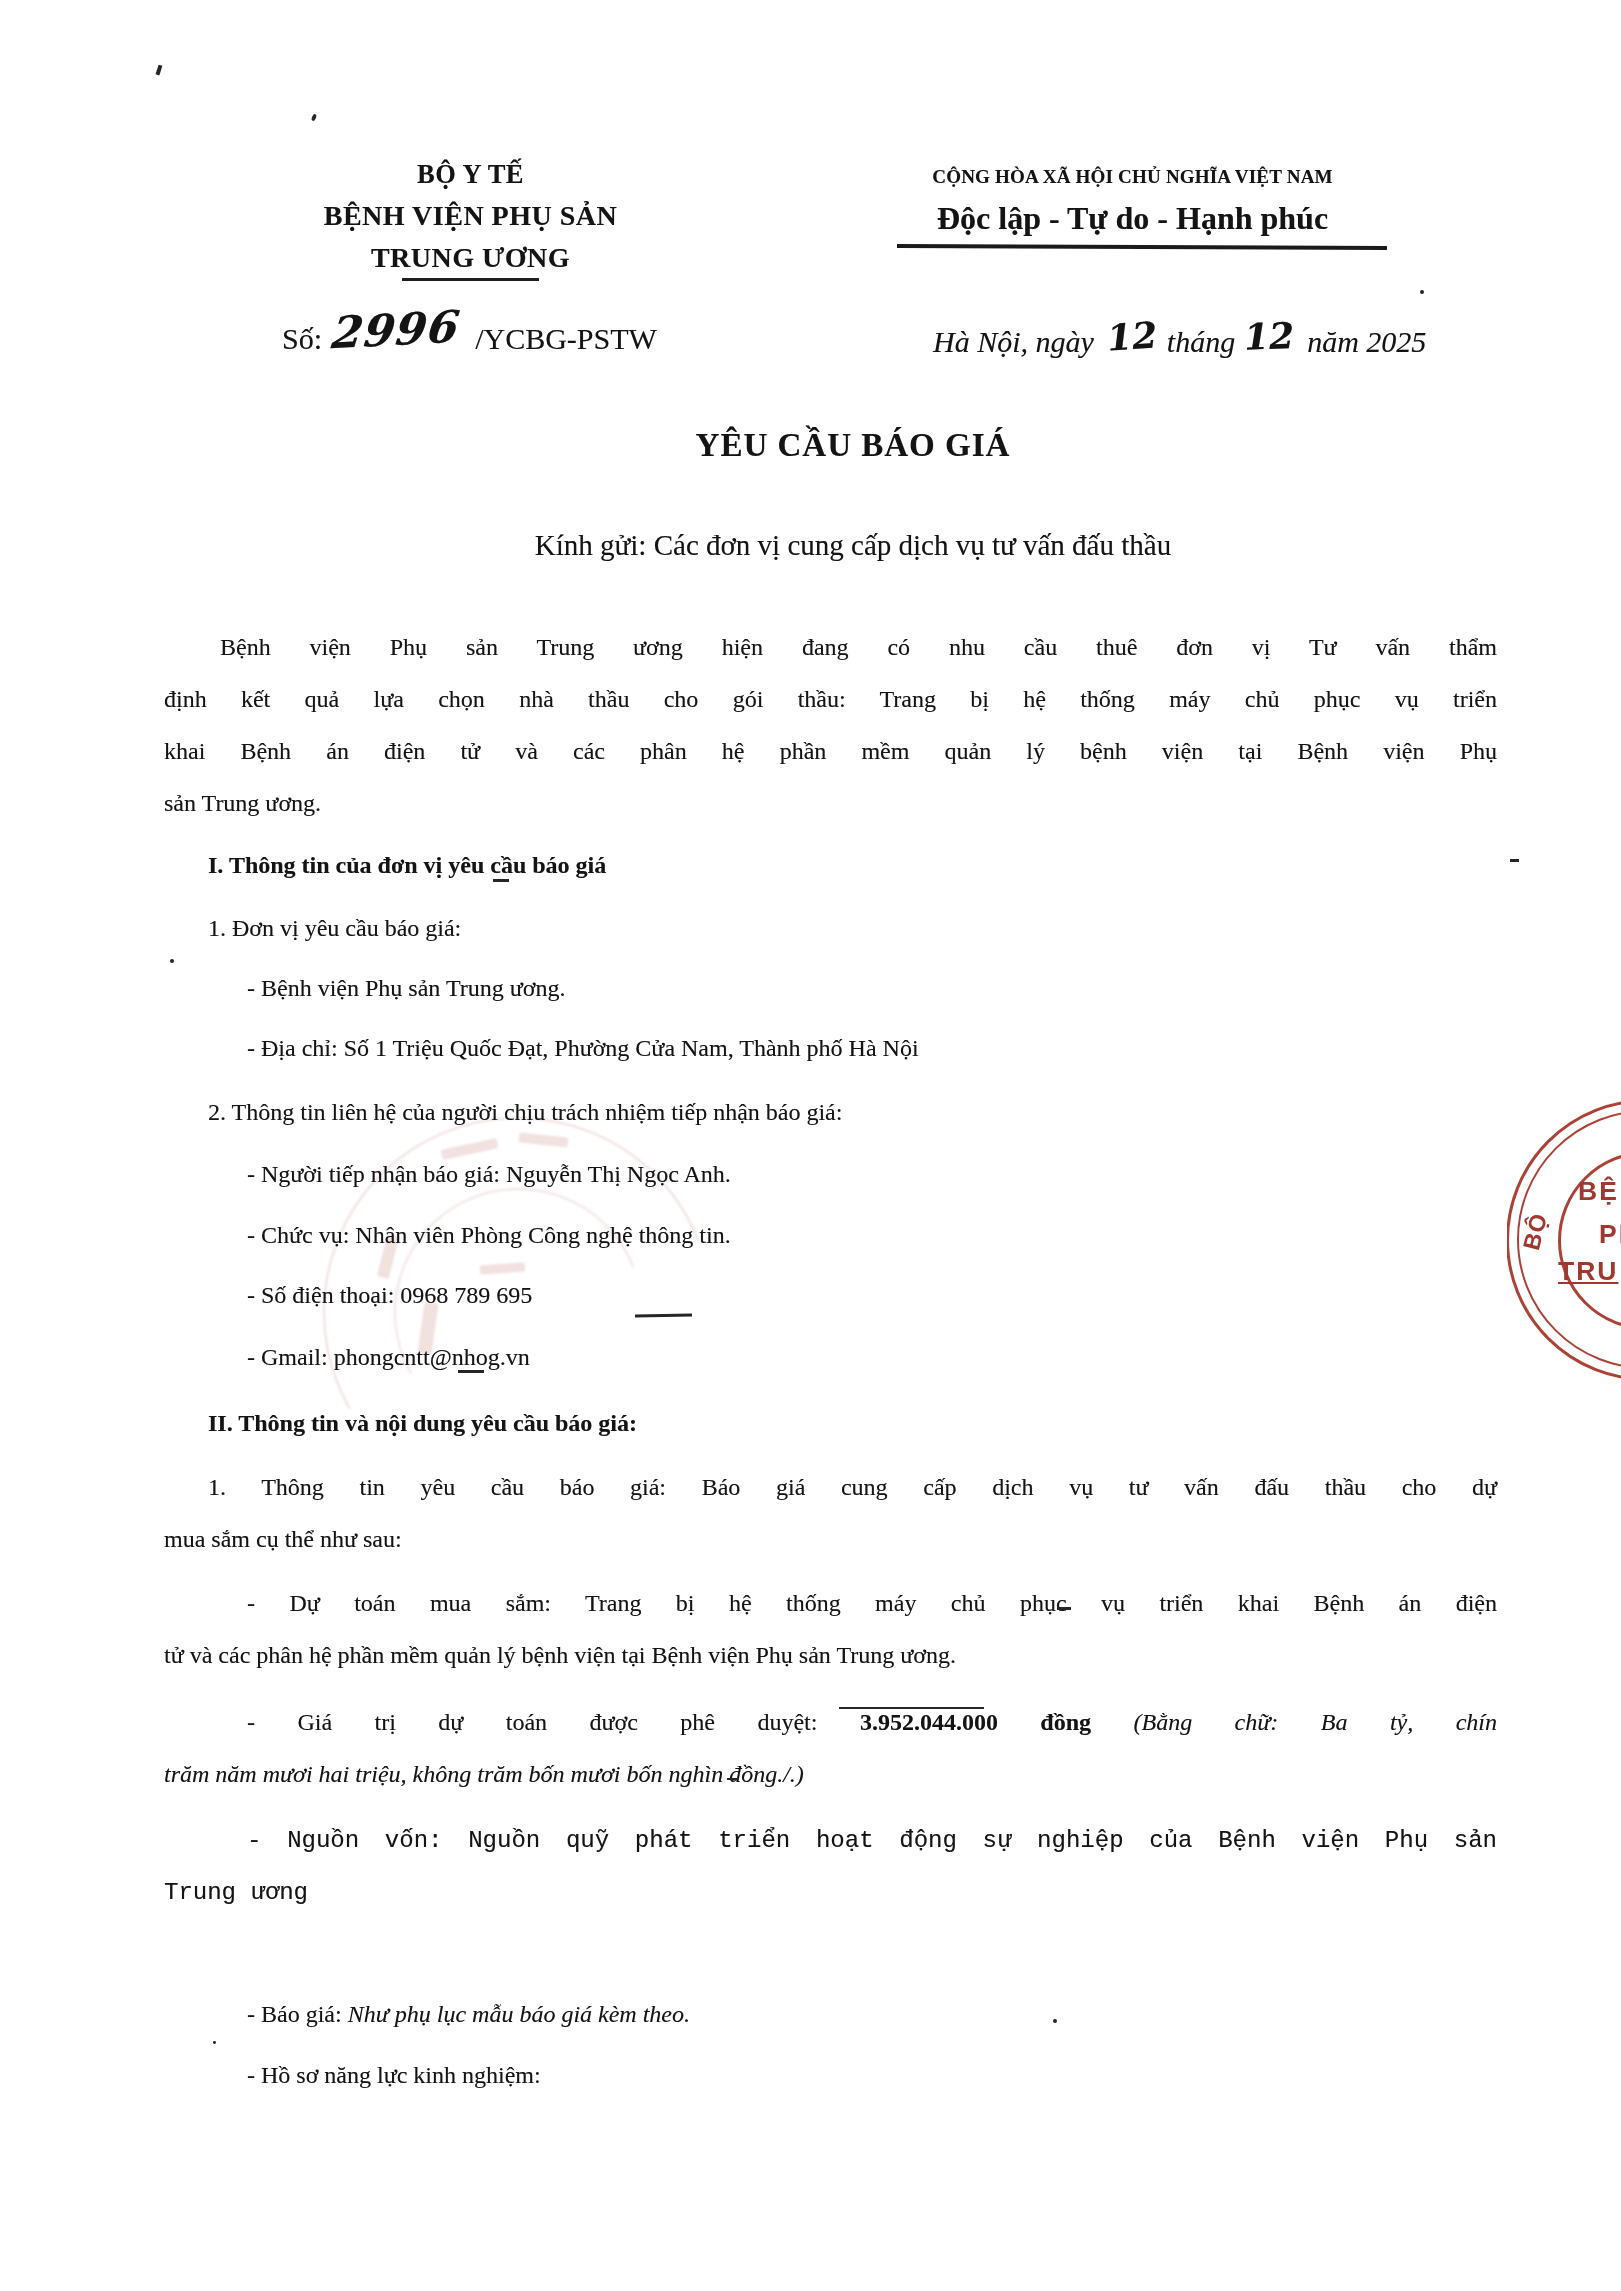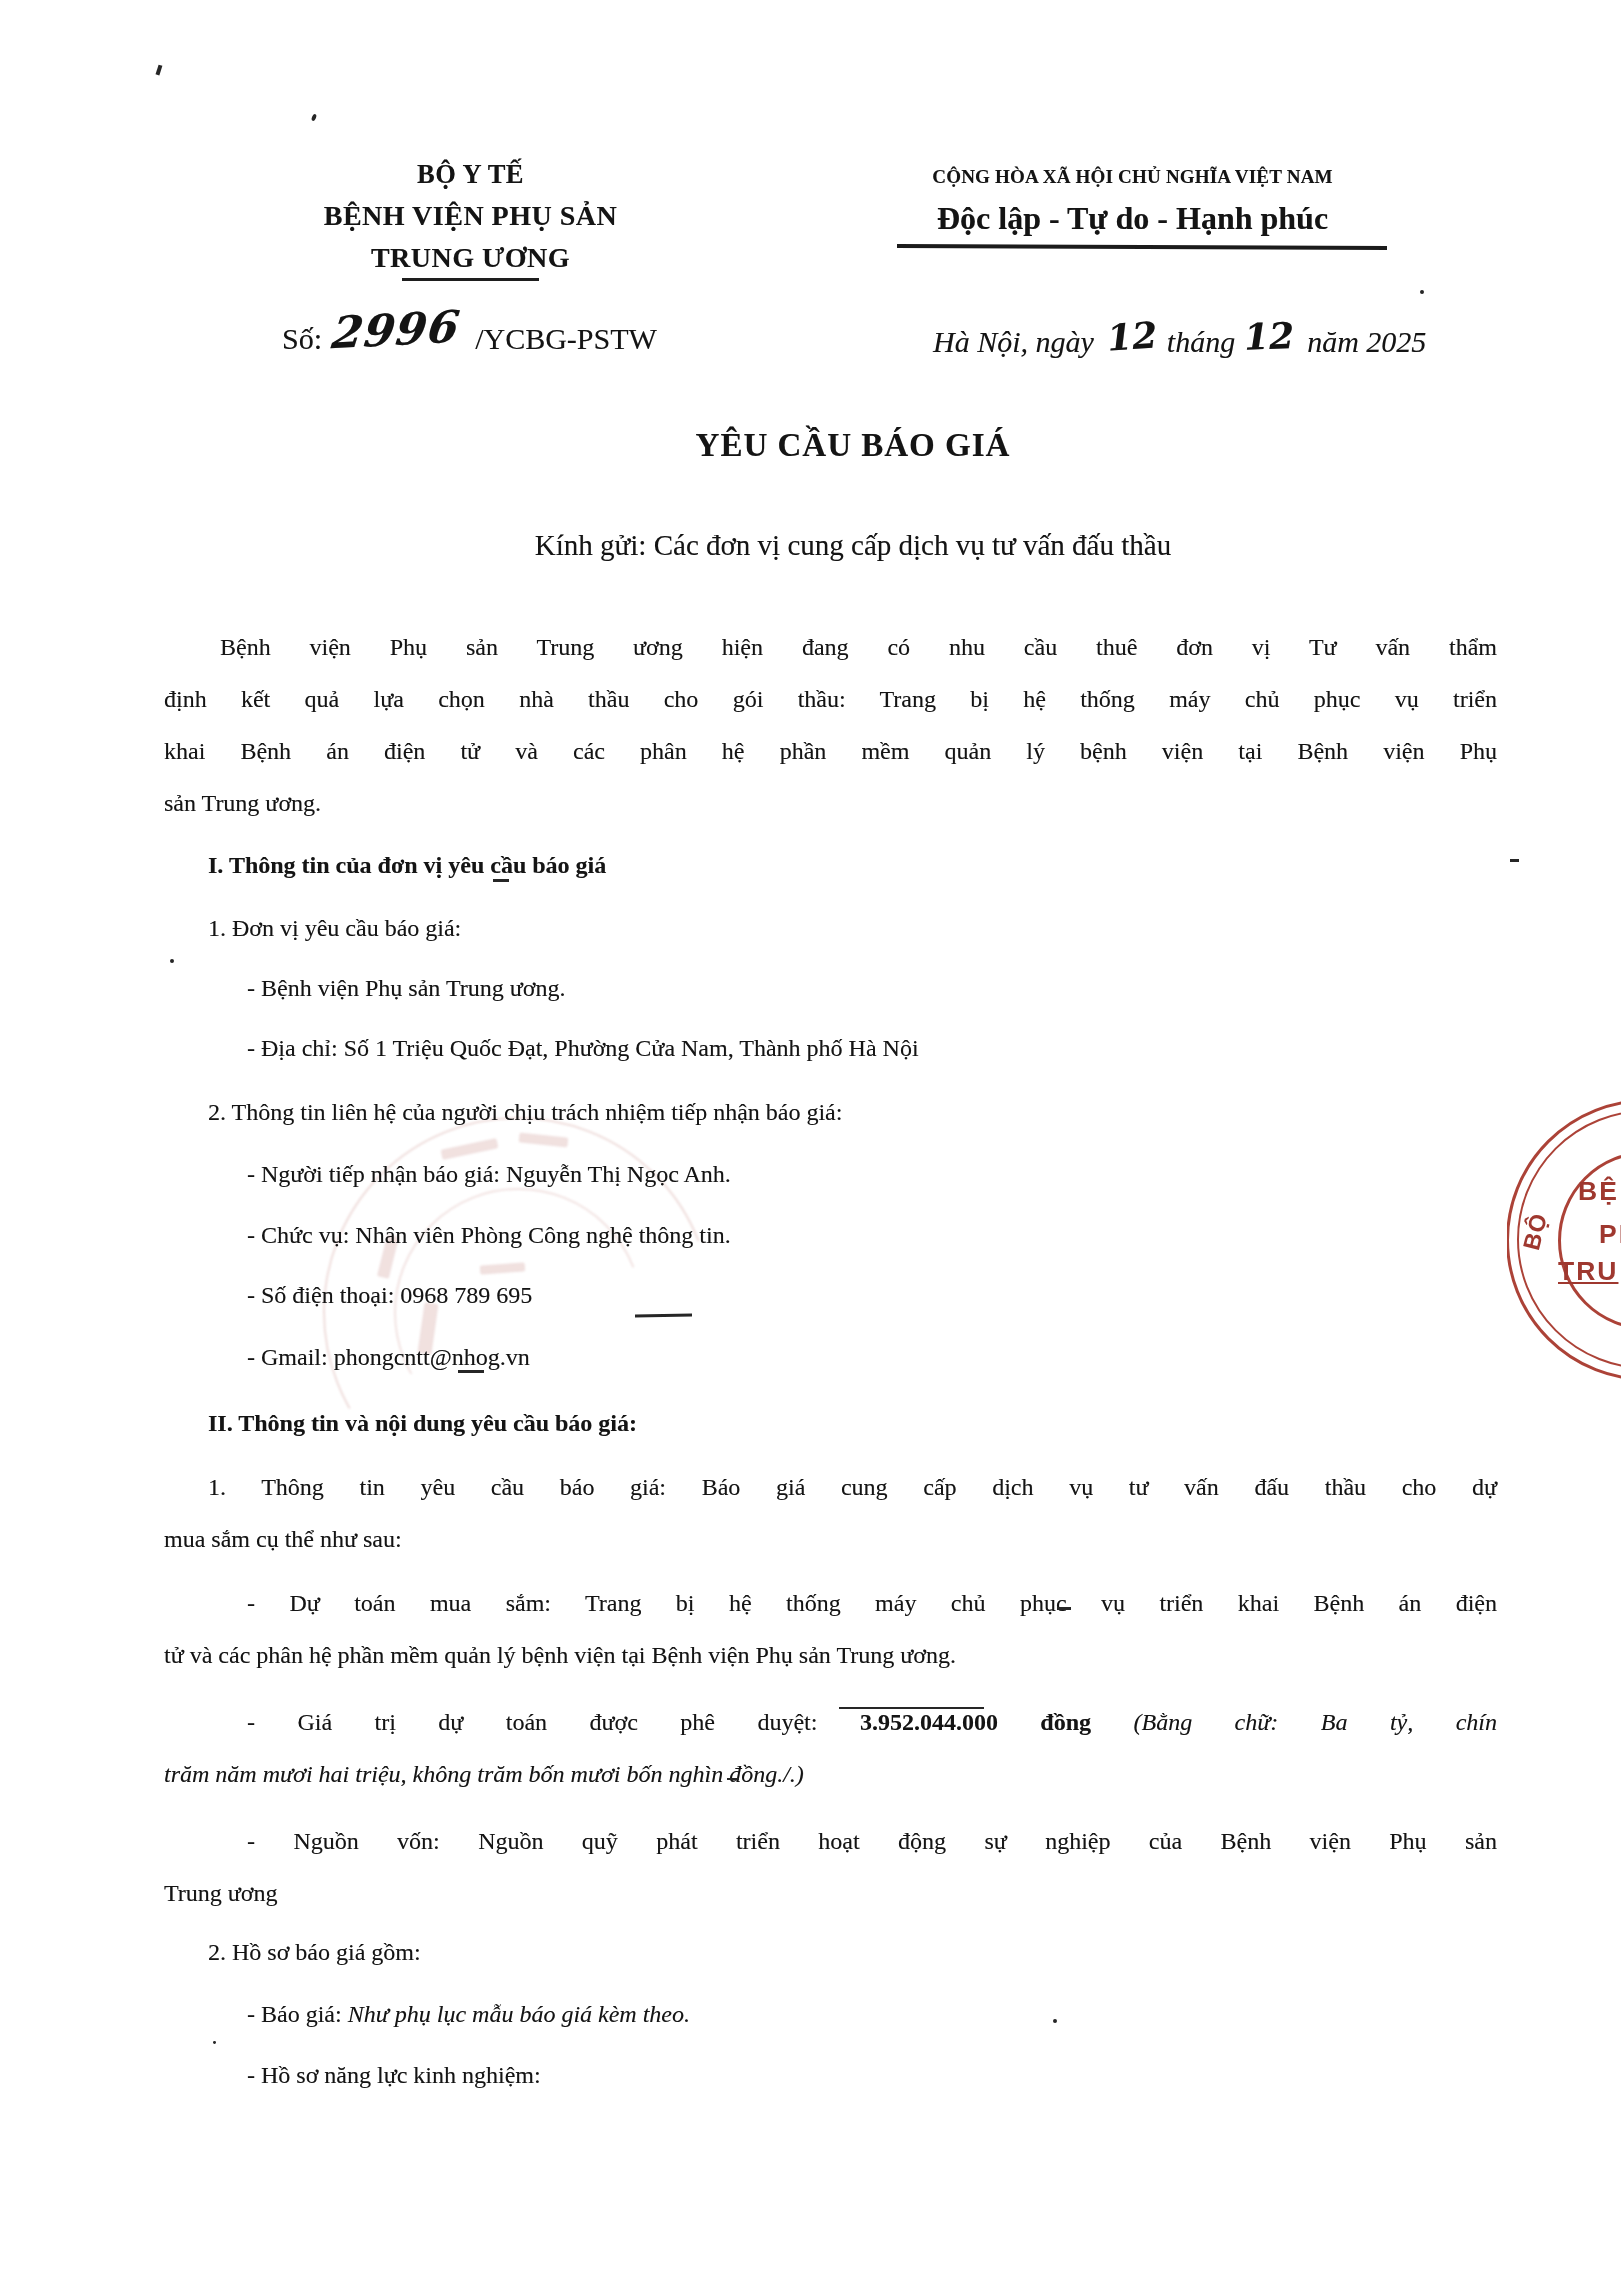--- a/index.html
+++ b/index.html
@@ -132,25 +132,24 @@
       <div class="ln">tử và các phân hệ phần mềm quản lý bệnh viện tại Bệnh viện Phụ sản Trung ương.</div>
     </div>
 
   <div class="para" style="top:1696px;">
     <div class="ln jf" style="text-indent:83px;">
       <span>- Giá trị dự toán được phê duyệt: </span><span class="b">3.952.044.000 đồng</span><span class="i"> (Bằng chữ: Ba tỷ, chín</span>
     </div>
     <div class="ln i">trăm năm mươi hai triệu, không trăm bốn mươi bốn nghìn đồng./.)</div>
   </div>
 
-  <div class="para" style="top:1815px;--ind:83px;">
+  <div class="para" style="top:1815px;font-family:Liberation Mono, monospace;--ind:83px;">
       <div class="ln jf">- Nguồn vốn: Nguồn quỹ phát triển hoạt động sự nghiệp của Bệnh viện Phụ sản</div>
       <div class="ln">Trung ương</div>
     </div>
-  <div class="pline" style="top:1926px;padding-left:44px;">2. Hồ sơ báo giá gồm:</div>
   <div class="pline" style="top:1988px;padding-left:83px;">
     <span>- Báo giá: </span><span class="i">Như phụ lục mẫu báo giá kèm theo.</span>
   </div>
   <div class="pline" style="top:2049px;padding-left:83px;">- Hồ sơ năng lực kinh nghiệm:</div>
 
   <div class="stamp">
     <div class="stc st-o"></div>
     <div class="stc st-m"></div>
     <div class="stc st-i"></div>
     <div class="st-t st-ring">BỘ</div>

